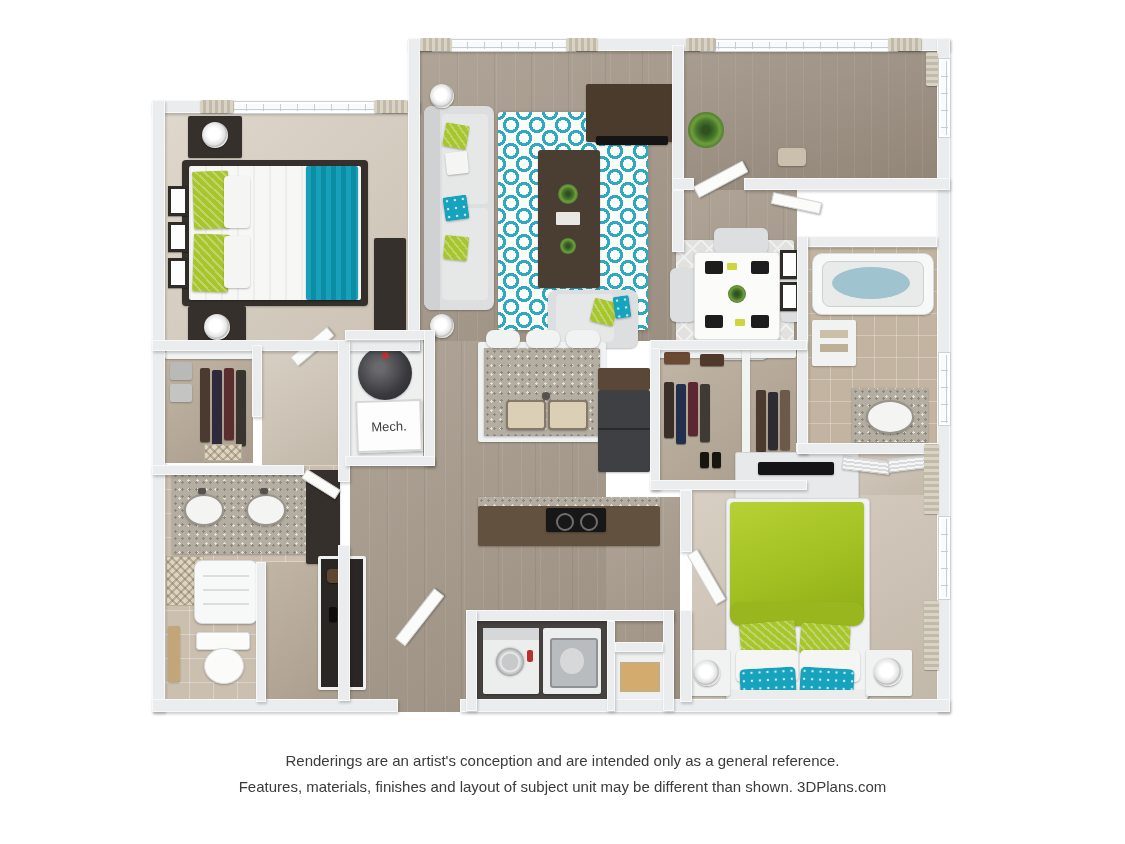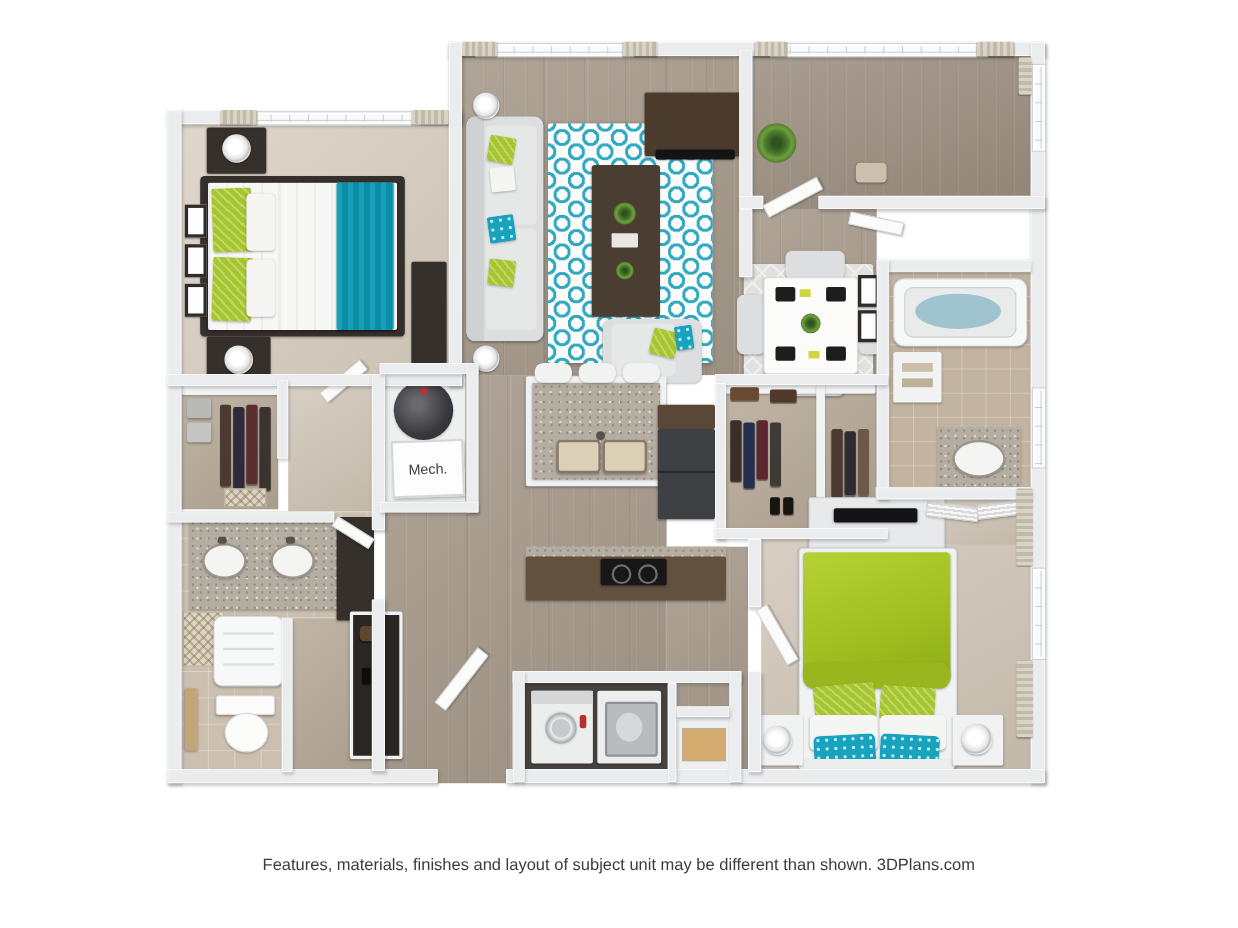--- a/index.html
+++ b/index.html
@@ -323,14 +323,15 @@
     <div class="curtainv" style="left:924px;top:444px;width:15px;height:70px;"></div>
     <div class="curtainv" style="left:924px;top:600px;width:15px;height:70px;"></div>
     <div class="door" style="left:696px;top:186px;width:54px;height:11px;transform:rotate(-28deg);transform-origin:left center;"></div>
     <div class="door" style="left:772px;top:192px;width:48px;height:10px;transform:rotate(12deg);transform-origin:left center;"></div>
     <div class="door" style="left:686px;top:552px;width:10px;height:56px;transform:rotate(-30deg);transform-origin:center top;"></div>
     <div class="door" style="left:400px;top:636px;width:62px;height:11px;transform:rotate(-52deg);transform-origin:left center;"></div>
     <div class="door" style="left:304px;top:468px;width:38px;height:9px;transform:rotate(32deg);transform-origin:left center;"></div>
 
   </div>
 
+  <div class="disclaimer" style="top:752px;">Renderings are an artist's conception and are intended only as a general reference.</div>
   <div class="disclaimer" style="top:778px;text-align:center;">Features, materials, finishes and layout of subject unit may be different than shown. 3DPlans.com</div>
 </div>
 
 </body></html>

